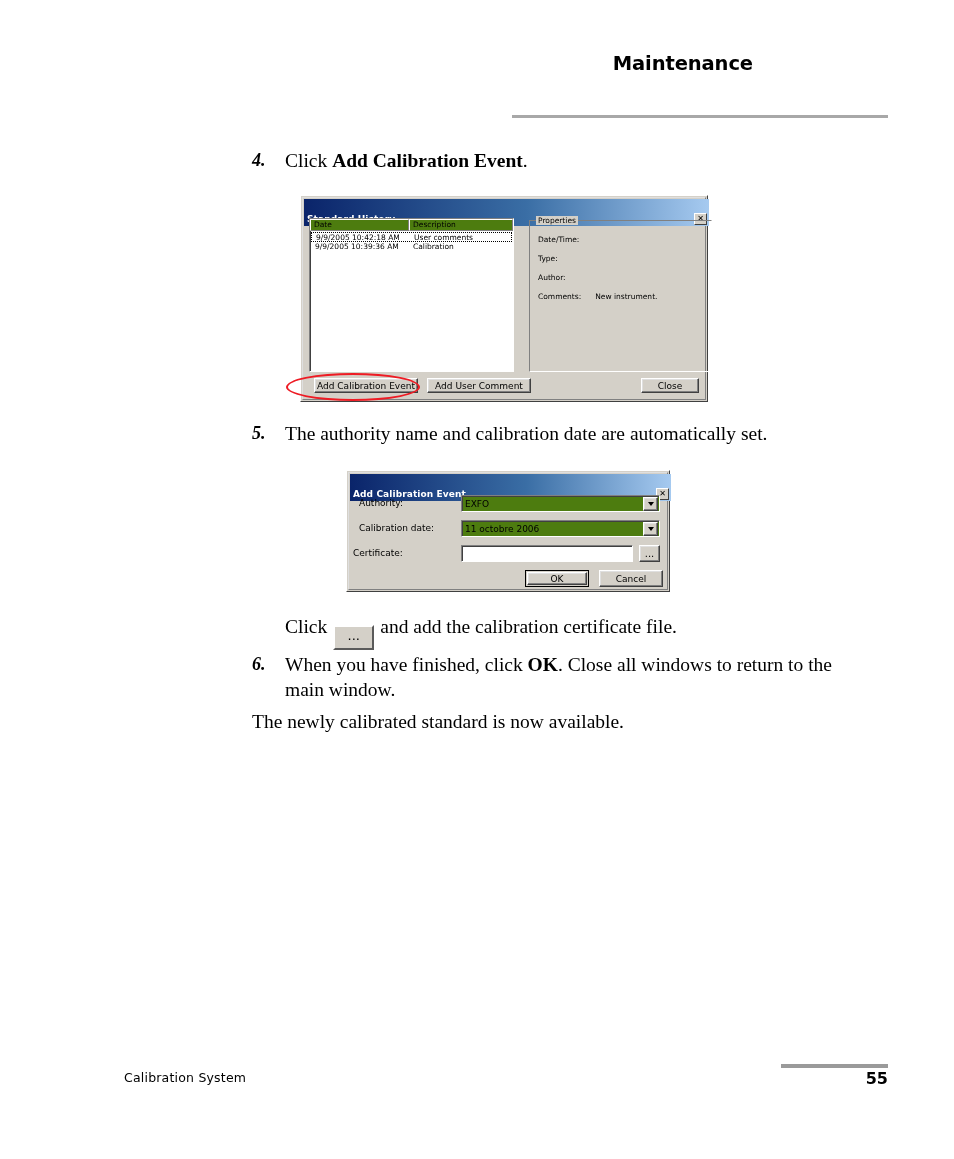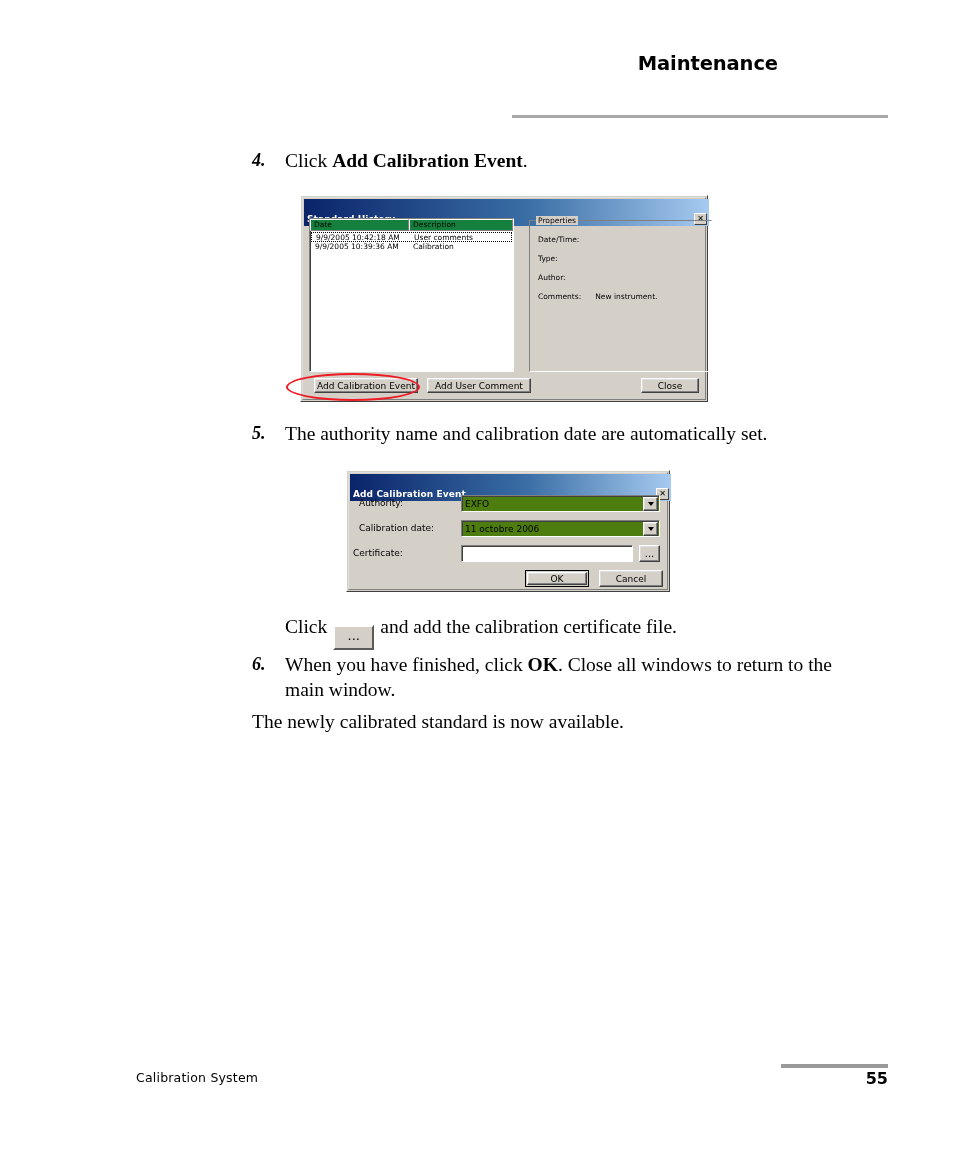--- a/index.html
+++ b/index.html
@@ -16,21 +16,20 @@
     overflow: hidden;
   }
 
   
   .page-header {
     position: absolute;
     top: 52px;
     left: 0;
     width: 819px;
     height: 70px;
-    padding-left: 25px;
   }
   .hdr-title {
     position: absolute;
     right: 66px;
     top: 0;
     font-family: "DejaVu Sans", sans-serif;
     font-weight: bold;
     font-size: 19.5px;
     letter-spacing: -0.1px;
     color: #000;
@@ -200,21 +199,21 @@
   .sh-list-header {
     position: absolute;
     left: 0; top: 0;
     width: 100%;
     height: 12px;
     display: flex;
     background: #d4d0c8;
   }
   .sh-col {
     height: 12px;
-    background: #15803d;
+    background: #4d7c0f;
     border-top: 1px solid #ffffff;
     border-left: 1px solid #ffffff;
     border-right: 1px solid #808080;
     border-bottom: 1px solid #808080;
     box-sizing: border-box;
     font-size: 7.5px;
     line-height: 10px;
     padding-left: 3px;
     font-family: "DejaVu Sans", sans-serif;
     color: #000;
@@ -371,21 +370,21 @@
     text-align: center;
     font-family: "DejaVu Sans", sans-serif;
     font-size: 13px;
     line-height: 18px;
     color: #000;
   }
 
   
   .footer-left {
     position: absolute;
-    left: 136px;
+    left: 124px;
     top: 1070px;
     font-family: "DejaVu Sans", sans-serif;
     font-size: 12.5px;
     color: #000;
     letter-spacing: 0.2px;
   }
   .footer-rule {
     position: absolute;
     left: 781px;
     top: 1064px;

